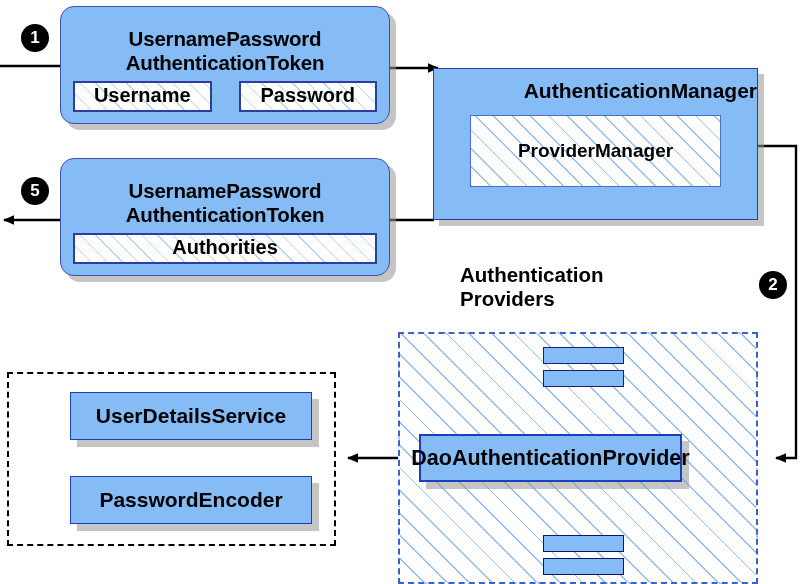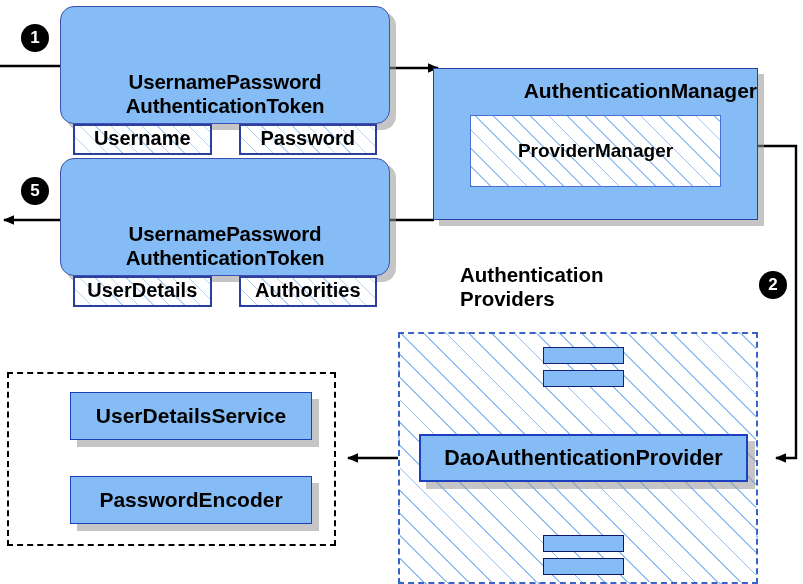--- a/index.html
+++ b/index.html
@@ -24,21 +24,21 @@
   .token-card{
     position:absolute;
     background:#86bcf5;
     border:1.5px solid #3f4fb0;
     border-radius:14px;
     box-sizing:border-box;
     box-shadow:6px 6px 0 0 rgba(150,150,150,0.55);
   }
   .token-title{
     text-align:center;color:#000;font-weight:bold;font-size:20.5px;
-    line-height:24px;padding-top:20px;letter-spacing:-0.2px;margin-top:43px;
+    line-height:24px;padding-top:20px;letter-spacing:-0.2px;
   }
   .token-fields{
     display:flex;gap:27px;justify-content:center;
     padding:6px 12px 10px 12px;
   }
   .field-box{
     flex:1 1 0;
     background:#ffffff;
     background-image:repeating-linear-gradient(45deg,
         rgba(120,175,240,0.55) 0 1px, rgba(0,0,0,0) 1px 11px);
@@ -175,41 +175,40 @@
       <div class="field-box">Password</div>
     </div>
   </div>
 
   <div class="token-card" style="left:60px;top:158px;width:330px;height:118px;">
     <div class="token-title">
       <div>UsernamePassword</div>
       <div>AuthenticationToken</div>
     </div>
     <div class="token-fields">
-      <div class="field-box">UserDetails</div>
       <div class="field-box">Authorities</div>
     </div>
   </div>
 
   <div class="mgr-card" style="left:433px;top:68px;width:325px;height:152px;">
     <div class="mgr-title">AuthenticationManager</div>
     <div class="mgr-inner">ProviderManager</div>
   </div>
 
   <div class="providers-label" style="left:460px;top:263px;width:250px;">
     <div>Authentication</div>
     <div>Providers</div>
   </div>
 
   <div class="providers-box" style="left:398px;top:332px;width:360px;height:252px;"></div>
 
   <div class="mini-bar" style="left:543px;top:347px;width:81px;height:17px;"></div>
   <div class="mini-bar" style="left:543px;top:370px;width:81px;height:17px;"></div>
 
-  <div class="dao-card" style="left:419px;top:434px;width:329px;height:48px;">DaoAuthenticationProvider</div>
+  <div class="dao-card" style="left:419px;top:434px;width:263px;height:48px;">DaoAuthenticationProvider</div>
 
   <div class="mini-bar dark" style="left:543px;top:535px;width:81px;height:17px;"></div>
   <div class="mini-bar dark" style="left:543px;top:558px;width:81px;height:17px;"></div>
 
   <div class="service-group" style="left:7px;top:372px;width:329px;height:174px;"></div>
 
   <div class="service-card" style="left:70px;top:392px;width:242px;height:48px;">UserDetailsService</div>
 
   <div class="service-card" style="left:70px;top:476px;width:242px;height:48px;">PasswordEncoder</div>
 

